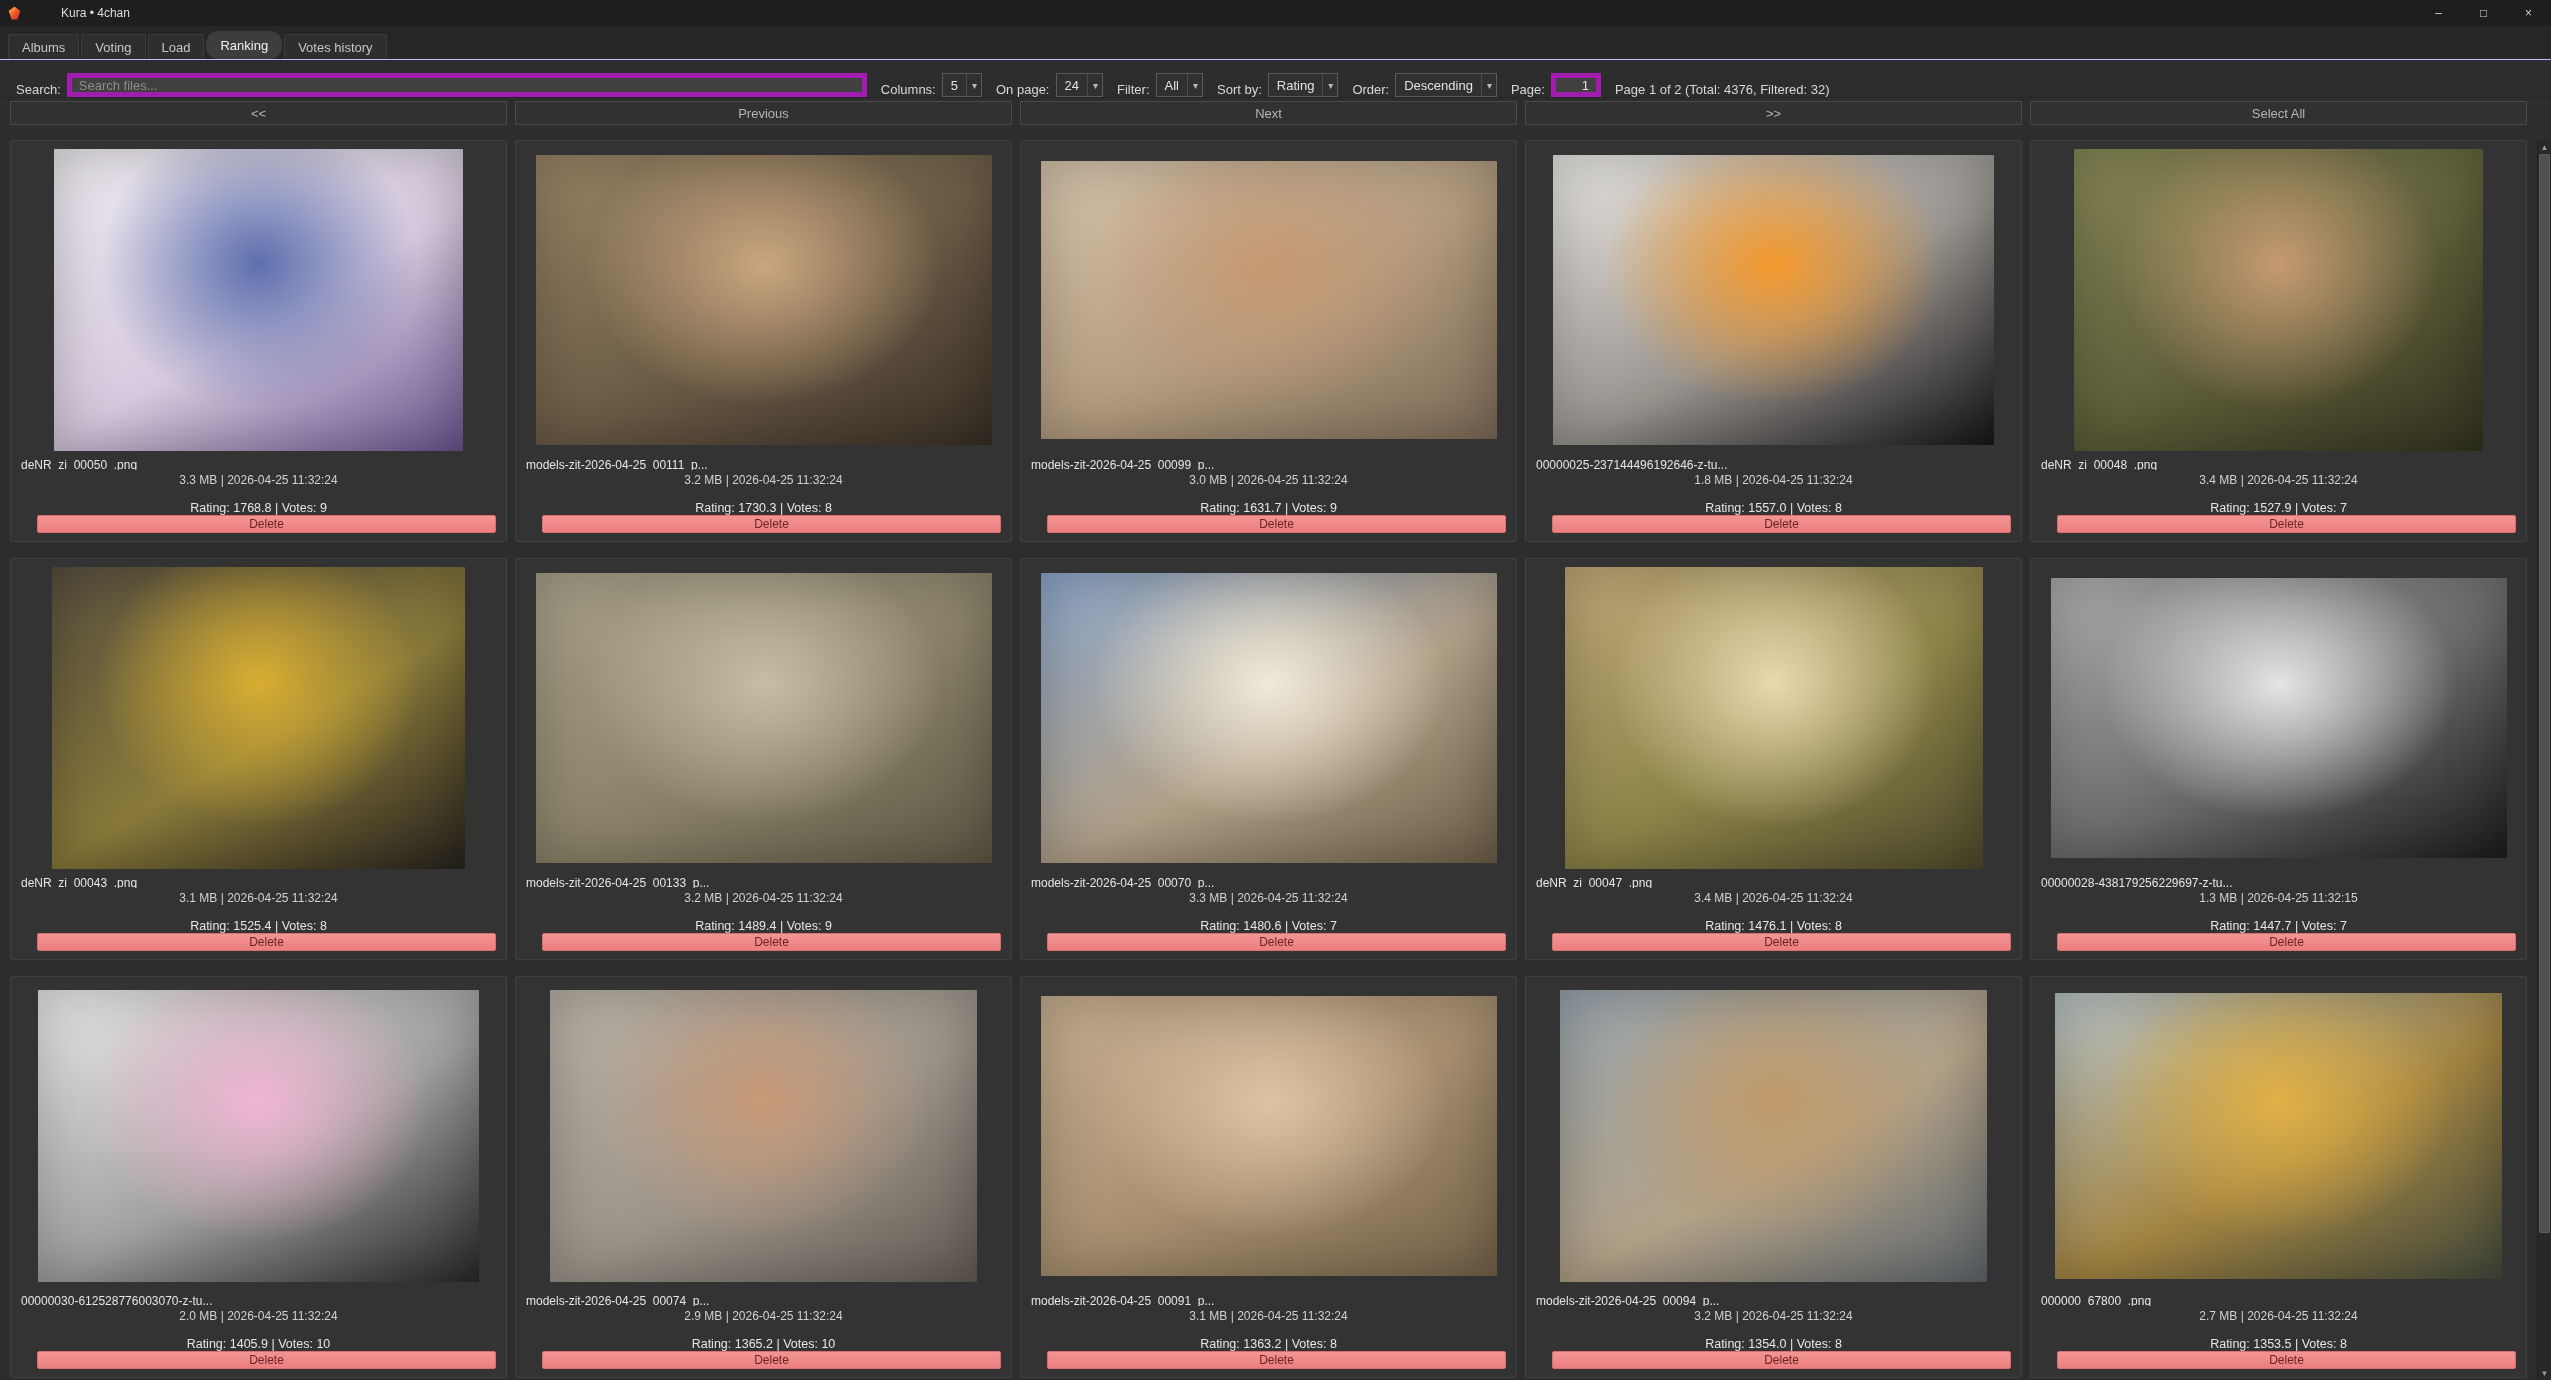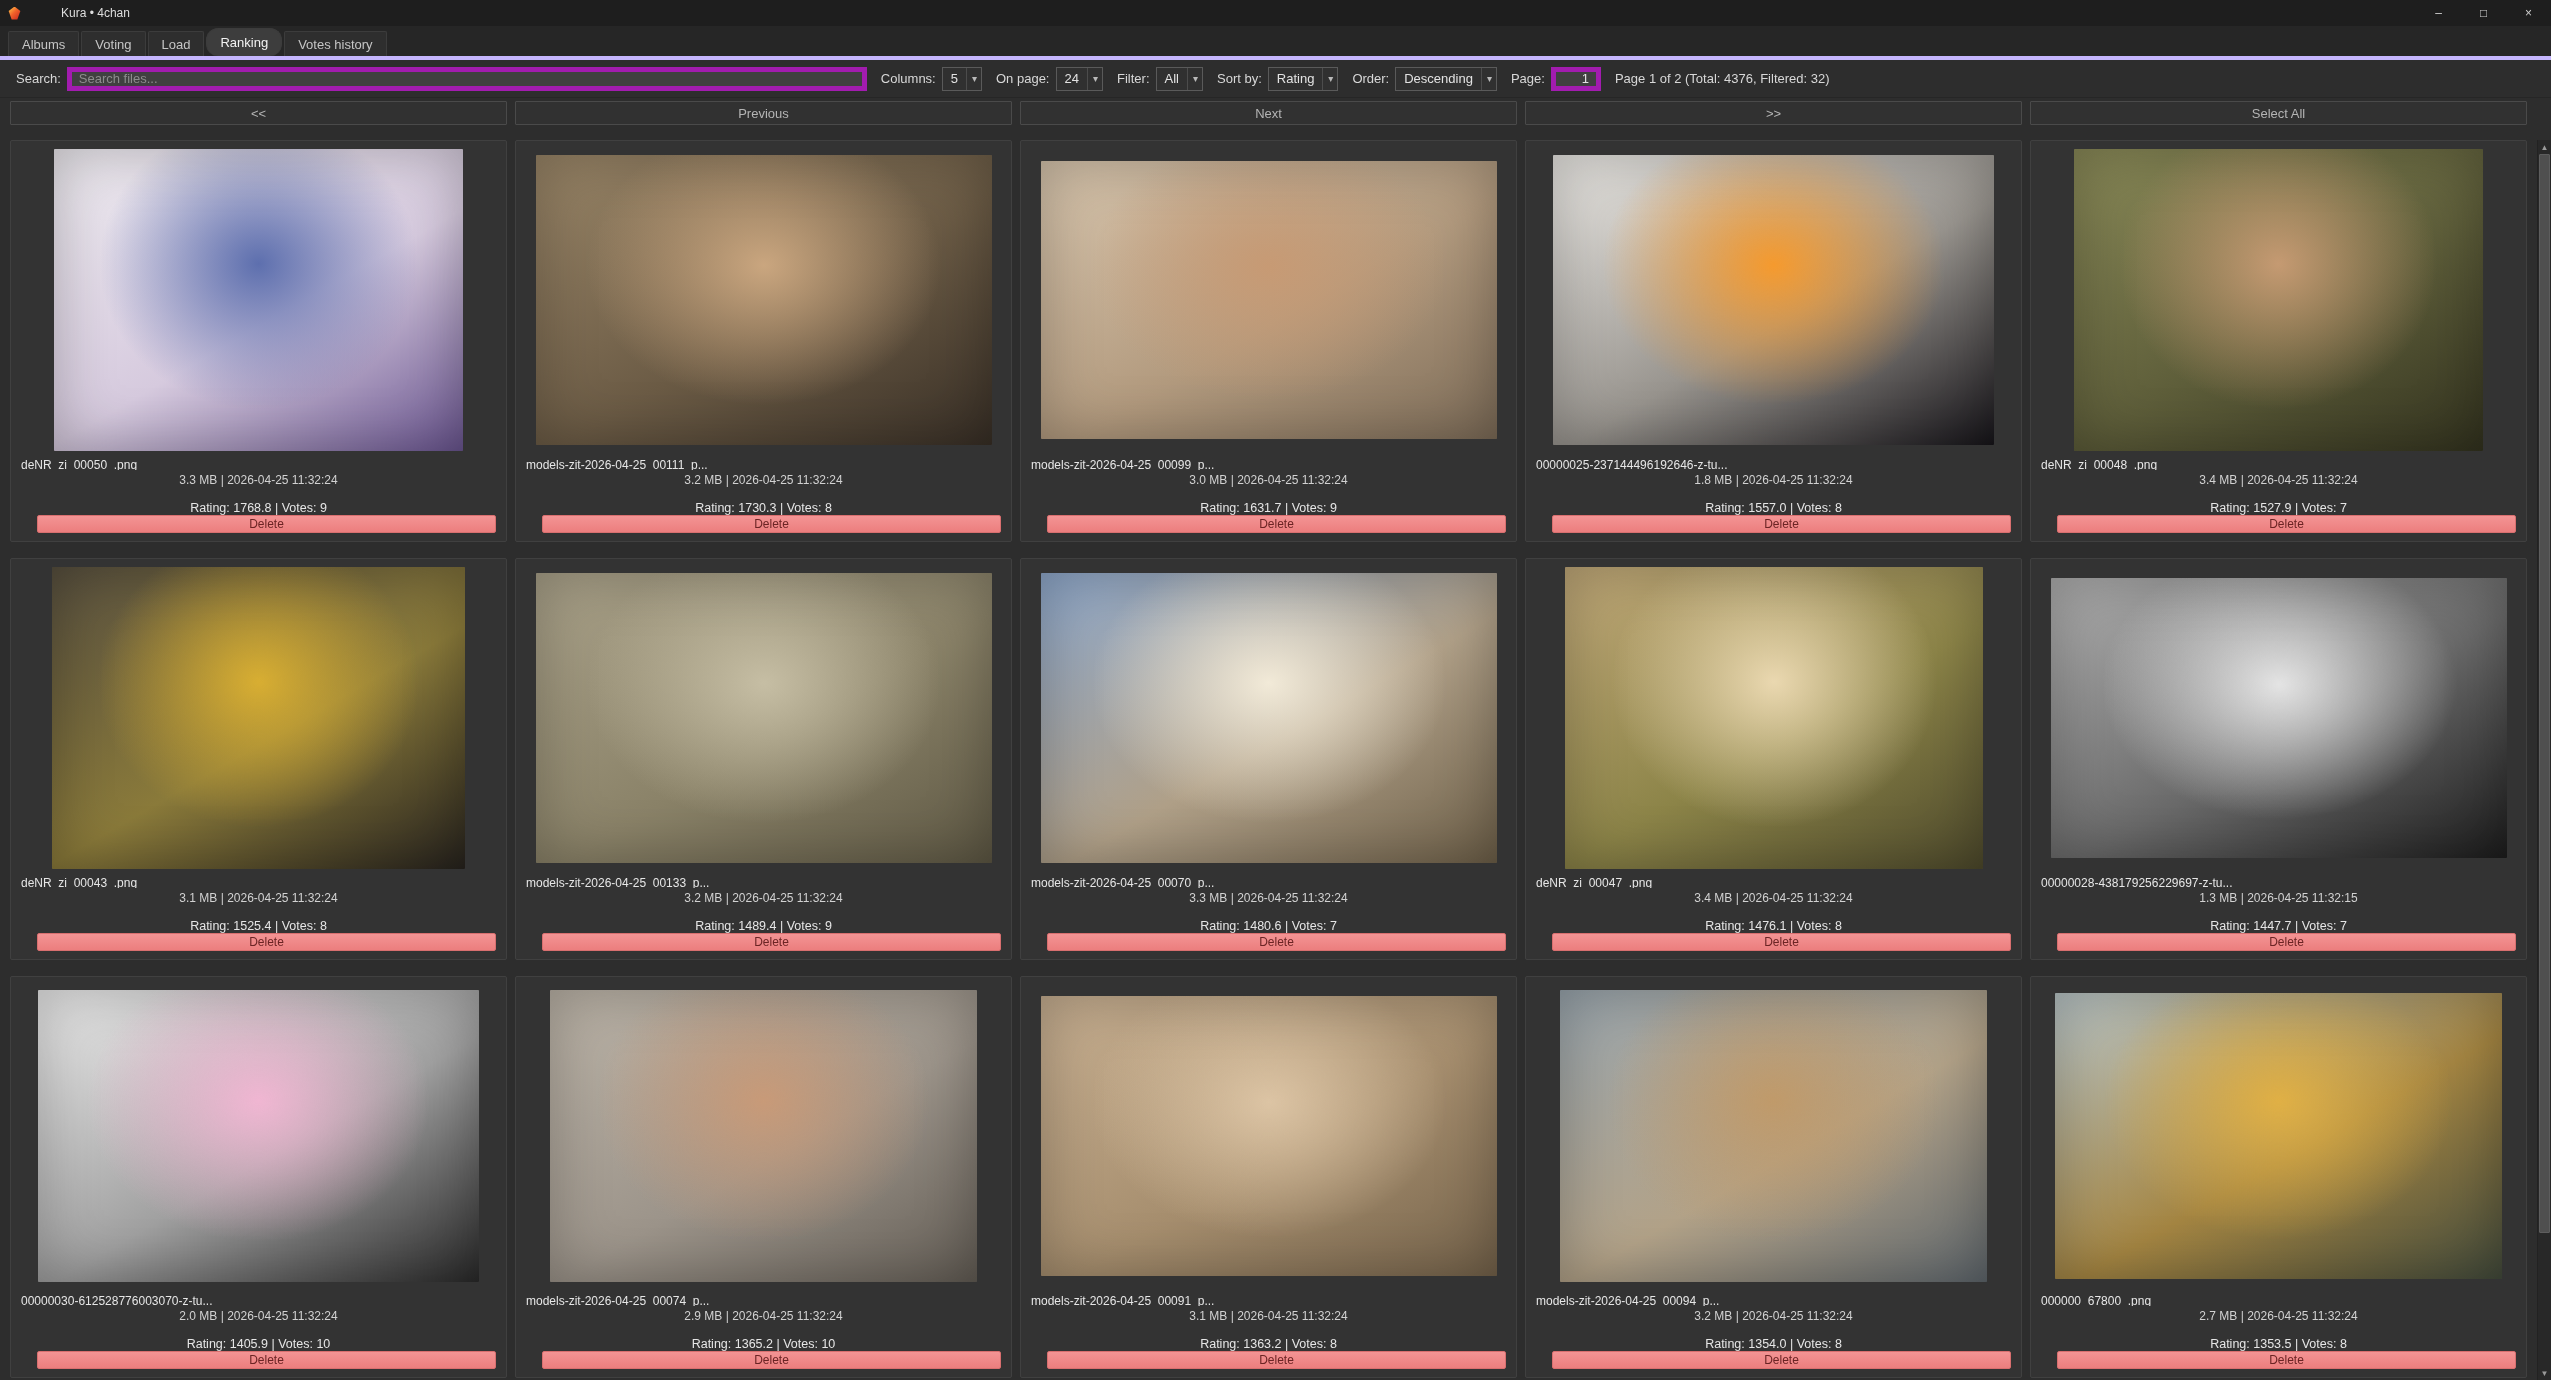--- a/index.html
+++ b/index.html
@@ -13,27 +13,27 @@
   .titlebar { height:26px; background:#1e1e1e; display:flex; align-items:center; flex:0 0 26px;gap:32px; }
   .app-icon { width:13px; height:13px; margin:0 8px 0 8px;
     background:linear-gradient(135deg,#ffd24a 0%, #f2622a 45%, #c31f1f 100%);
     clip-path:polygon(50% 0, 95% 35%, 72% 100%, 28% 100%, 5% 35%); }
   .title-text { font-size:12px; color:#dedede; }
   .win-controls { margin-left:auto; display:flex; height:100%; }
   .win-btn { width:45px; height:100%; display:flex; align-items:center; justify-content:center;
     color:#cfcfcf; font-size:12px; }
   
   .tabstrip { flex:0 0 34px; background:#262626; display:flex; align-items:flex-end;
-    padding:0 6px 0 8px; border-bottom:4px solid #c4b5fd; }
+    padding:0 6px 0 8px; border-bottom:1px solid #c4b5fd; }
   .tab { height:25px; padding:0 13px; display:flex; align-items:center; font-size:13px;
     color:#c6c6c6; background:#2e2e2e; border:1px solid #3c3c3c; border-bottom:none;
     margin-right:2px; border-radius:2px 2px 0 0; }
   .tab.active { background:#3d3d3d; color:#f2f2f2; height:28px;border-radius:12px; }
   
-  .toolbar { flex:0 0 38px; display:flex; align-items:center; padding:0 20px 0 16px;
+  .toolbar { flex:0 0 38px; display:flex; align-items:flex-end; padding:0 20px 0 16px;
     background:#2d2d2d; border-bottom:1px solid #262626; }
   .tb-label { color:#d8d8d8; margin-right:6px; white-space:nowrap; }
   .tb-gap { width:14px; flex:0 0 14px; }
   .text-input { height:24px; background:#404040; border:5px solid #a21caf; color:#e2e2e2;
     font-size:13px; padding:0 7px; font-family:"Liberation Sans",sans-serif; }
   .search-input { width:800px; }
   .search-input::placeholder { color:#8d8d8d; }
   .page-input { width:50px; text-align:right; }
   .dropdown { height:24px; background:#303030; border:1px solid #5a5a5a; display:flex;
     align-items:center; padding:0 4px 0 8px; color:#e2e2e2; font-size:13px; }

